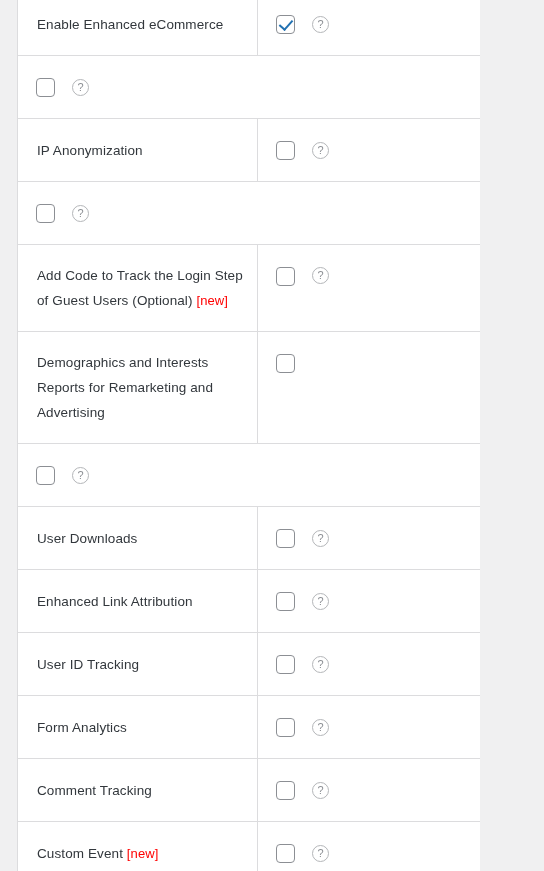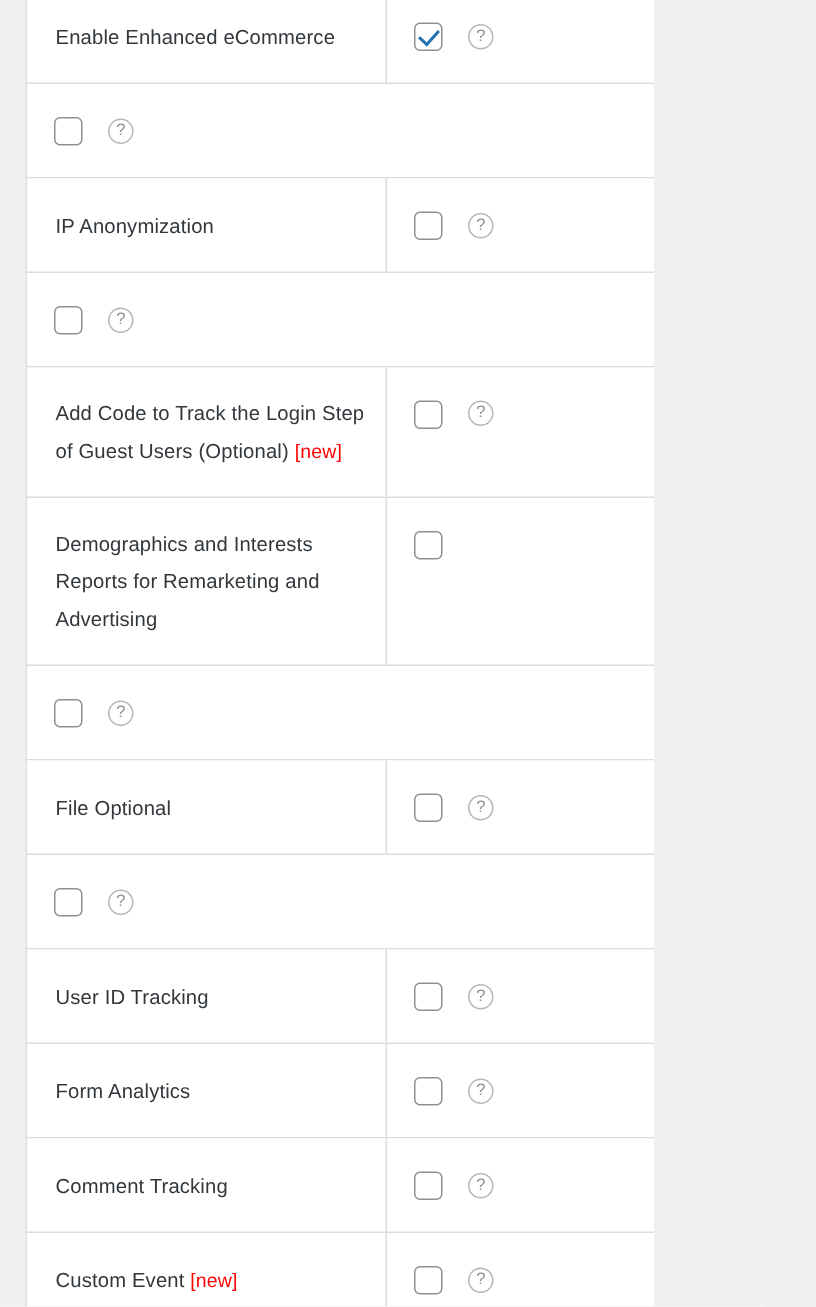--- a/index.html
+++ b/index.html
@@ -9,21 +9,21 @@
     padding: 0;
     width: 544px;
     height: 871px;
     overflow: hidden;
     background: #f0f0f1;
     font-family: "Liberation Sans", sans-serif;
   }
 
   #page {
     position: relative;
-    width: 436px;
+    width: 480px;
     height: 871px;
     background: #f0f0f1;
     overflow: hidden;
   }
 
   
   #settings-table {
     position: absolute;
     left: 17px;
     top: -8px;              
@@ -178,28 +178,31 @@
         </div>
       </div>
       <div class="settings-row">
         <div class="row-control-cell">
           <div class="checkbox" role="checkbox" aria-checked="false"></div>
           <div class="help-icon">?</div>
         </div>
       </div>
       <div class="settings-row">
         <div class="row-label-cell">
-          <div class="row-label"><span>File Optional</span></div>
-        </div>
-        <div class="row-control-cell">
-          <div class="checkbox" role="checkbox" aria-checked="false"></div>
-          <div class="help-icon">?</div>
-        </div>
-      </div>
-      <div class="settings-row">
+          <div class="row-label"><span>User Downloads</span></div>
+        </div>
+        <div class="row-control-cell">
+          <div class="checkbox" role="checkbox" aria-checked="false"></div>
+          <div class="help-icon">?</div>
+        </div>
+      </div>
+      <div class="settings-row">
+        <div class="row-label-cell">
+          <div class="row-label"><span>Enhanced Link Attribution</span></div>
+        </div>
         <div class="row-control-cell">
           <div class="checkbox" role="checkbox" aria-checked="false"></div>
           <div class="help-icon">?</div>
         </div>
       </div>
       <div class="settings-row">
         <div class="row-label-cell">
           <div class="row-label"><span>User ID Tracking</span></div>
         </div>
         <div class="row-control-cell">

